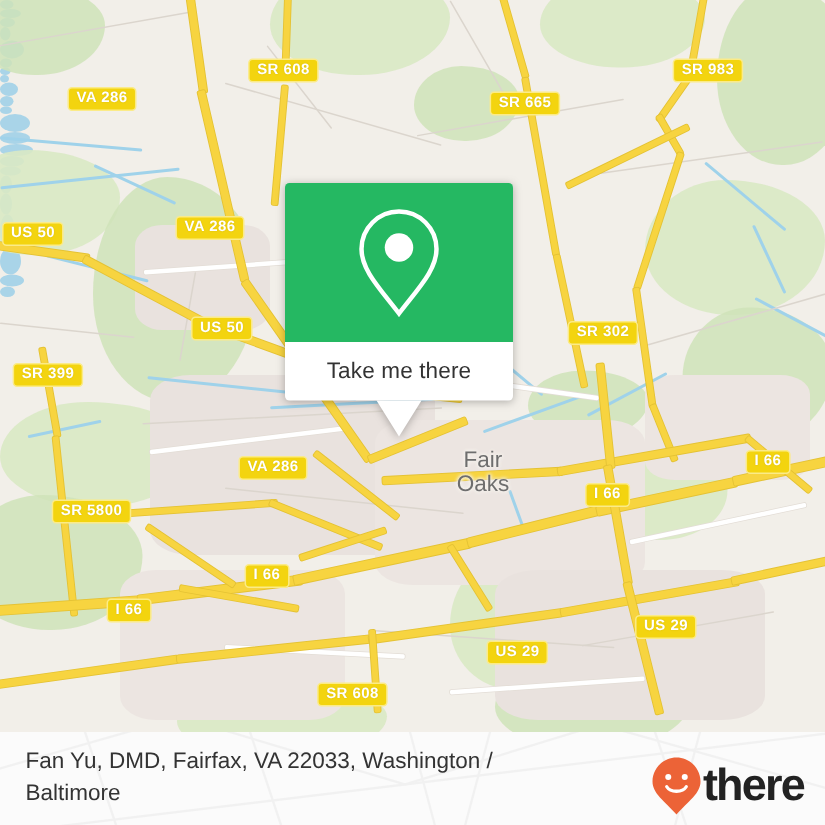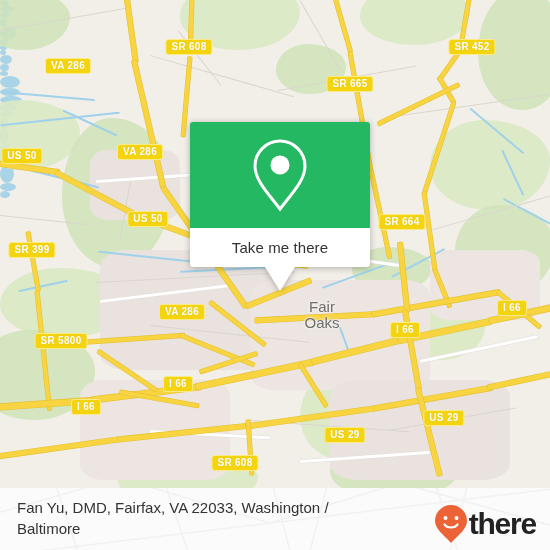--- a/index.html
+++ b/index.html
@@ -93,21 +93,21 @@
     line-height: 20px;
     padding: 2px 10px 2px 8px;
     white-space: nowrap;
   }
 
   
   #callout {
     position: absolute;
     left: 190px;
     top: 122px;
-    width: 180px;
+    width: 152px;
     filter: drop-shadow(0 1px 3px rgba(0,0,0,.28));
   }
   #callout-head {
     width: 100%;
     height: 106px;
     background: #25b862;
     border-radius: 3px 3px 0 0;
     display: flex;
     align-items: center;
     justify-content: center;
@@ -328,26 +328,26 @@
     <div class="road major" style="left:210px; top:300px; width:70px;  height:4px; transform:rotate(38deg);"></div>
     <div class="road major" style="left:98px;  top:349px; width:70px;  height:4px; transform:rotate(34deg);"></div>
     <div class="road major" style="left:300px; top:362px; width:50px;  height:4px; transform:rotate(58deg);"></div>
     <div class="road major" style="left:498px; top:290px; width:55px;  height:4px; transform:rotate(40deg);"></div>
 
     <div class="place-label" style="left:322px; top:315px;">Fair
 Oaks</div>
 
     <div class="shield" style="left:68px;  top:66px;">VA 286</div>
     <div class="shield" style="left:189px; top:47px;">SR 608</div>
-    <div class="shield" style="left:350px; top:84px;">SR 665</div>
-    <div class="shield" style="left:472px; top:47px;">SR 452</div>
+    <div class="shield" style="left:350px; top:69px;">SR 665</div>
+    <div class="shield" style="left:472px; top:47px;">SR 983</div>
     <div class="shield" style="left:22px;  top:156px;">US 50</div>
     <div class="shield" style="left:140px; top:152px;">VA 286</div>
     <div class="shield" style="left:148px; top:219px;">US 50</div>
-    <div class="shield" style="left:402px; top:222px;">SR 664</div>
+    <div class="shield" style="left:402px; top:222px;">SR 302</div>
     <div class="shield" style="left:32px;  top:250px;">SR 399</div>
     <div class="shield" style="left:182px; top:312px;">VA 286</div>
     <div class="shield" style="left:512px; top:308px;">I 66</div>
     <div class="shield" style="left:61px;  top:341px;">SR 5800</div>
     <div class="shield" style="left:405px; top:330px;">I 66</div>
     <div class="shield" style="left:178px; top:384px;">I 66</div>
     <div class="shield" style="left:86px;  top:407px;">I 66</div>
     <div class="shield" style="left:444px; top:418px;">US 29</div>
     <div class="shield" style="left:345px; top:435px;">US 29</div>
     <div class="shield" style="left:235px; top:463px;">SR 608</div>

